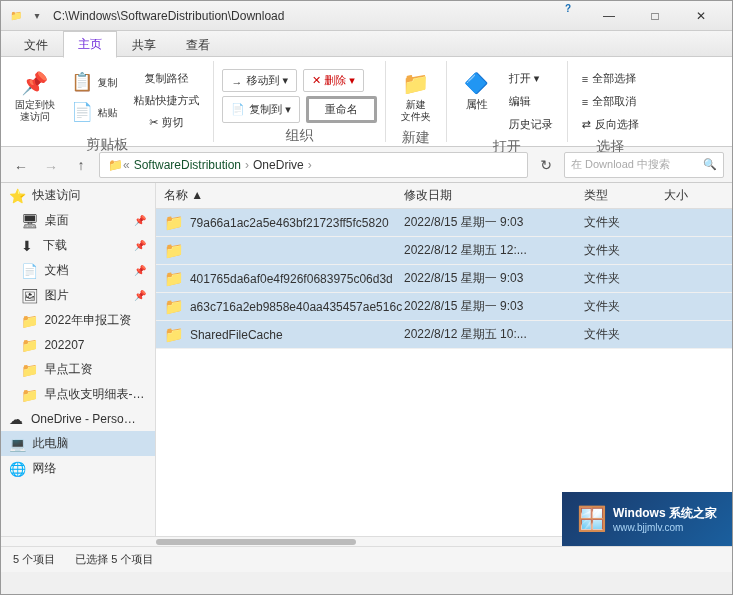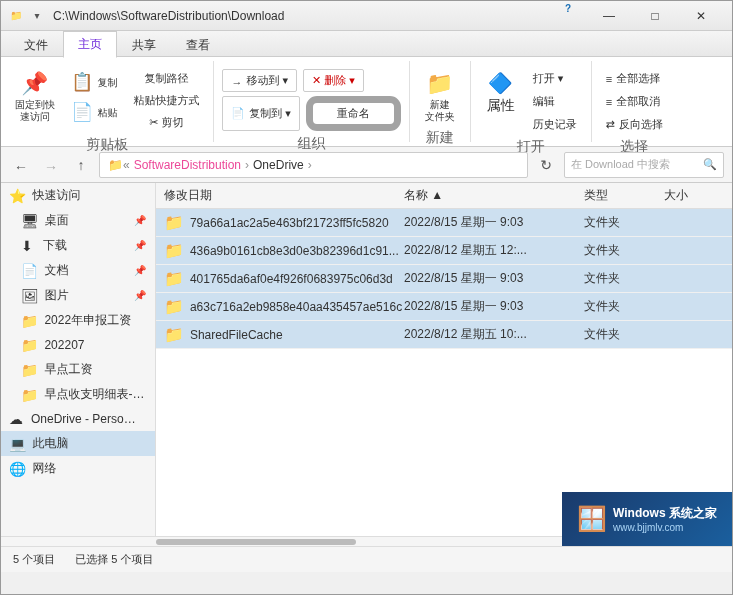--- a/index.html
+++ b/index.html
@@ -309,41 +309,41 @@
           <span>→</span> 移动到 ▾
         </div>
         <div class="ribbon-btn-small" style="border:1px solid #ccc; padding: 3px 8px; border-radius:2px; color:#c00;">
           ✕ 删除 ▾
         </div>
       </div>
       <div style="display:flex; gap:6px;">
         <div class="ribbon-btn-small" style="border:1px solid #ccc; padding: 3px 8px; border-radius:2px;">
           <span>📄</span> 复制到 ▾
         </div>
-        <div class="ribbon-btn-small" style="border:7px solid #a3a3a3; padding: 3px 24px; border-radius:11px;">重命名</div>
+        <div class="ribbon-btn-small" style="border:3px solid #a3a3a3; padding: 3px 16px; border-radius:2px;">重命名</div>
       </div>
     </div>
     <div class="ribbon-group-label">组织</div>
   </div>
 
   <div class="ribbon-group">
     <div class="ribbon-group-content">
       <div class="ribbon-btn">
         <span class="icon">📁</span>
         <span style="font-size:10px; line-height:1.2;">新建<br>文件夹</span>
       </div>
     </div>
     <div class="ribbon-group-label">新建</div>
   </div>
 
   <div class="ribbon-group">
     <div class="ribbon-group-content">
       <div class="ribbon-btn">
         <span class="icon" style="font-size:20px;">🔷</span>
-        <span style="font-size:14px;">属性</span>
+        <span style="font-size:11px;">属性</span>
       </div>
       <div class="ribbon-col" style="font-size:10px; gap:4px; justify-content:center;">
         <div class="ribbon-btn-small">打开 ▾</div>
         <div class="ribbon-btn-small">编辑</div>
         <div class="ribbon-btn-small">历史记录</div>
       </div>
     </div>
     <div class="ribbon-group-label">打开</div>
   </div>
 
@@ -363,21 +363,21 @@
   </div>
 </div>
 
 <div class="addr-bar">
   <div class="nav-btn">←</div>
   <div class="nav-btn disabled">→</div>
   <div class="nav-btn">↑</div>
   <div class="addr-path">
     <span style="color:#e8c44a;">📁</span>
     <span style="color:#888;">«</span>
-    <span style="color:#ec4899; margin-left:4px;">SoftwareDistribution</span>
+    <span style="color:#14532d; margin-left:4px;">SoftwareDistribution</span>
     <span class="sep">›</span>
     <span style="color:#333;">OneDrive</span>
     <span class="sep">›</span>
   </div>
   <div class="addr-refresh">↻</div>
   <div class="search-box">
     <span style="color:#aaa; font-size:11px;">在 Download 中搜索</span>
     <span style="margin-left:auto; color:#555;">🔍</span>
   </div>
 </div>
@@ -434,40 +434,39 @@
       <span>此电脑</span>
     </div>
     <div class="sidebar-item">
       <span class="icon">🌐</span>
       <span>网络</span>
     </div>
   </div>
 
   <div class="file-list">
     <div class="file-list-header">
+      <div>名称 ▲</div>
       <div>修改日期</div>
-      <div>名称 ▲</div>
       <div>类型</div>
       <div>大小</div>
     </div>
 
     <div class="file-row selected">
       <div class="name-cell">
         <span class="folder-icon">📁</span>
         <span>79a66a1ac2a5e463bf21723ff5fc5820</span>
       </div>
       <div>2022/8/15 星期一 9:03</div>
       <div>文件夹</div>
       <div></div>
     </div>
 
     <div class="file-row selected">
       <div class="name-cell">
         <span class="folder-icon">📁</span>
-        <span>436a9b0161cb8e3d0e3b82396d1c91...</span>
       </div>
       <div>2022/8/12 星期五 12:...</div>
       <div>文件夹</div>
       <div></div>
     </div>
 
     <div class="file-row selected">
       <div class="name-cell">
         <span class="folder-icon">📁</span>
         <span>401765da6af0e4f926f0683975c06d3d</span>

